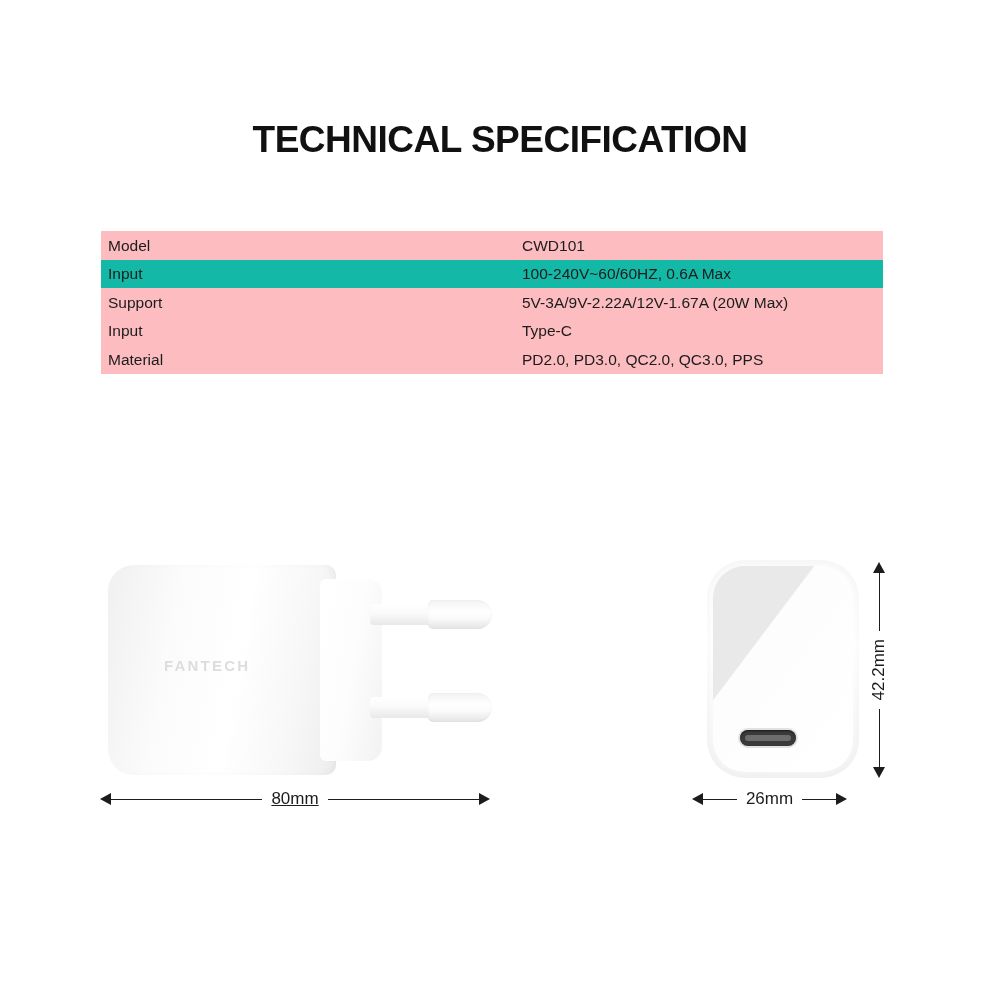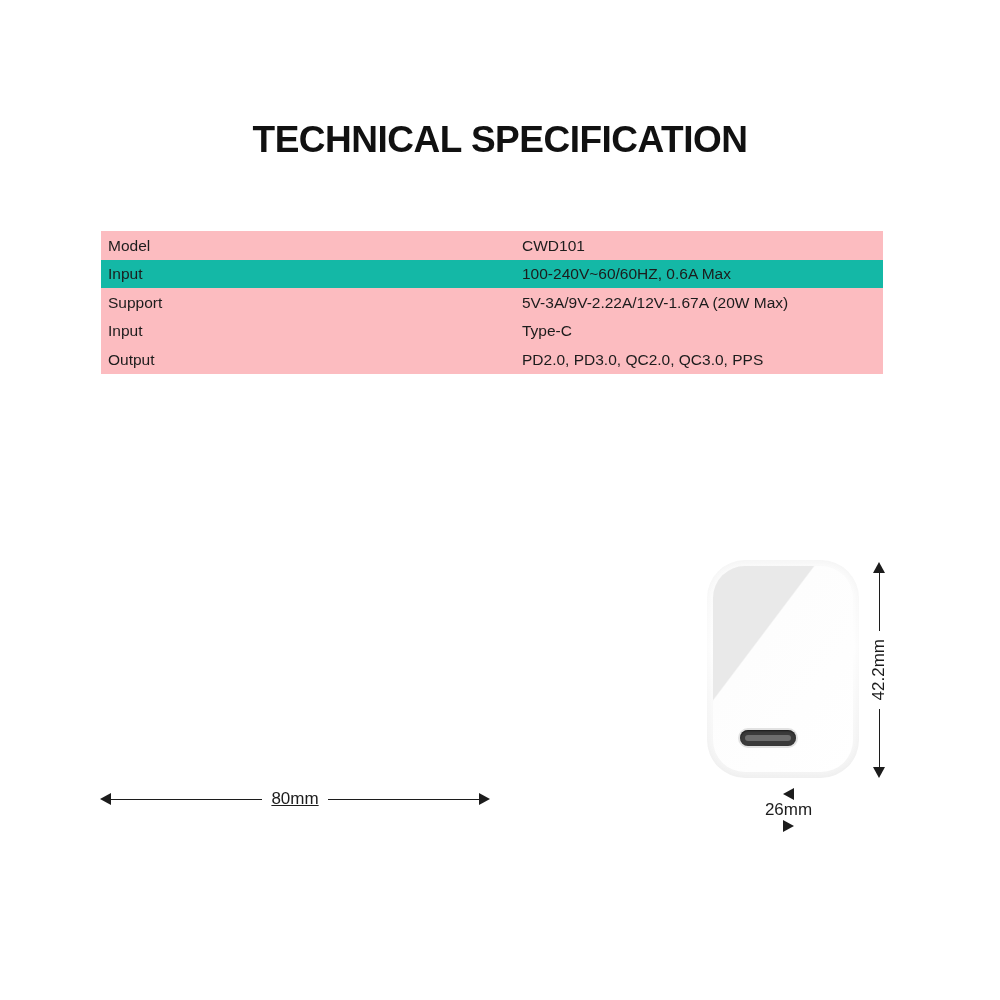--- a/index.html
+++ b/index.html
@@ -208,21 +208,21 @@
     border-top: 6px solid transparent;
     border-bottom: 6px solid transparent;
     border-right: 11px solid #1c1c1c;
   }
   .arrow-right {
     border-top: 6px solid transparent;
     border-bottom: 6px solid transparent;
     border-left: 11px solid #1c1c1c;
   }
   .dim-width-80 { left: 100px; top: 268px; width: 390px; text-decoration: underline; }
-  .dim-width-26 { left: 711px; top: 268px; width: 155px; flex-direction: column; }
+  .dim-width-26 { left: 692px; top: 268px; width: 155px; }
 
   .dim-v {
     position: absolute;
     left: 868px;
     top: 42px;
     width: 22px;
     height: 216px;
     display: flex;
     flex-direction: column;
     align-items: center;
@@ -271,28 +271,42 @@
       </tr>
       <tr class="tinted">
         <td class="spec-key">Support</td>
         <td class="spec-val">5V-3A/9V-2.22A/12V-1.67A (20W Max)</td>
       </tr>
       <tr class="tinted">
         <td class="spec-key">Input</td>
         <td class="spec-val">Type-C</td>
       </tr>
       <tr class="tinted">
-        <td class="spec-key">Output</td>
+        <td class="spec-key">Material</td>
         <td class="spec-val">PD2.0, PD3.0, QC2.0, QC3.0, PPS</td>
       </tr>
     </tbody>
 </table>
 
 <div class="figure-area">
 
+  <div class="side-view">
+    <div class="side-body">
+      <div class="brand-mark">FANTECH</div>
+    </div>
+    <div class="side-neck"></div>
+    <div class="prong top">
+      <div class="prong-shaft"></div>
+      <div class="prong-tip"></div>
+    </div>
+    <div class="prong bottom">
+      <div class="prong-shaft"></div>
+      <div class="prong-tip"></div>
+    </div>
+  </div>
 
   <div class="dim-h dim-width-80">
     <div class="arrow-head arrow-left"></div>
     <div class="dim-line"></div>
     <div class="dim-label">80mm</div>
     <div class="dim-line"></div>
     <div class="arrow-head arrow-right"></div>
   </div>
 
   <div class="front-view">

